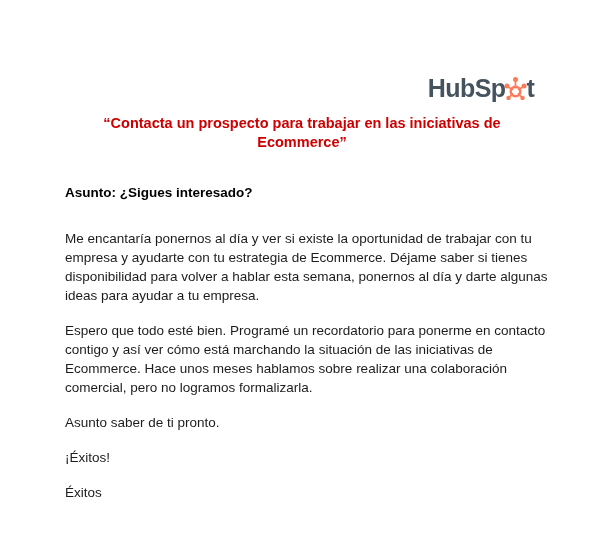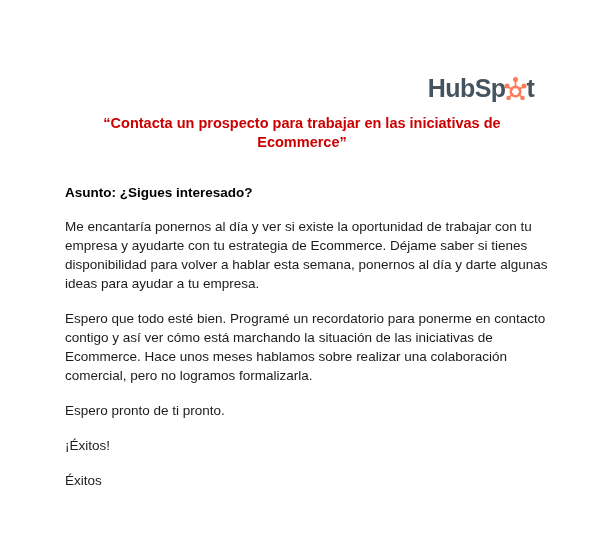--- a/index.html
+++ b/index.html
@@ -84,21 +84,21 @@
     position: absolute;
     left: 65px;
     top: 184px;
     width: 487px;
   }
   .subject {
     font-size: 13.5px;
     font-weight: bold;
     color: #000000;
     line-height: 17px;
-    margin: 0 0 16px 0;
+    margin: 0 0 28px 0;
   }
   .para {
     font-size: 13.5px;
     color: #1c1c1c;
     line-height: 19px;
     margin: 0 0 16px 0;
     text-align: left;
   }
   .para.last { margin-bottom: 0; }
 </style>
@@ -138,18 +138,18 @@
   </div>
 
   <div class="doc-title">
     <span class="line2">“Contacta un prospecto para trabajar en las iniciativas de Ecommerce”</span>
   </div>
 
   <div class="body-block">
     <p class="subject">Asunto: ¿Sigues interesado?</p>
     <p class="para">Me encantaría ponernos al día y ver si existe la oportunidad de trabajar con tu empresa y ayudarte con tu estrategia de Ecommerce. Déjame saber si tienes disponibilidad para volver a hablar esta semana, ponernos al día y darte algunas ideas para ayudar a tu empresa.</p>
     <p class="para">Espero que todo esté bien. Programé un recordatorio para ponerme en contacto contigo y así ver cómo está marchando la situación de las iniciativas de Ecommerce. Hace unos meses hablamos sobre realizar una colaboración comercial, pero no logramos formalizarla.</p>
-    <p class="para">Espero pronto de ti pronto.</p>
+    <p class="para">Asunto saber de ti pronto.</p>
     <p class="para">¡Éxitos!</p>
     <p class="para last">Éxitos</p>
   </div>
 
 </div>
 
 </body></html>

